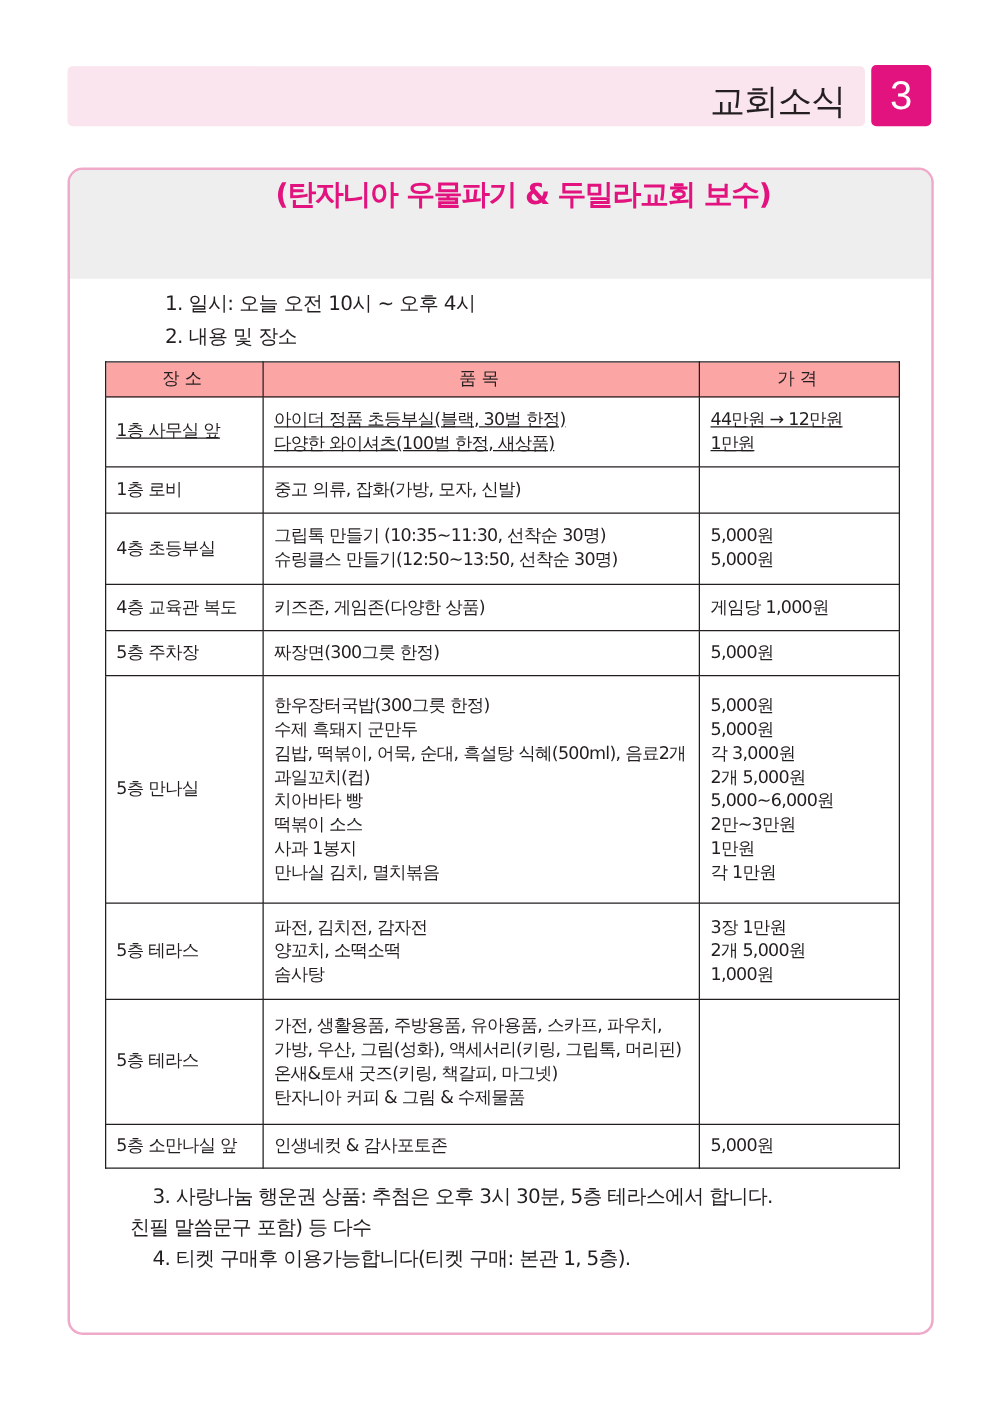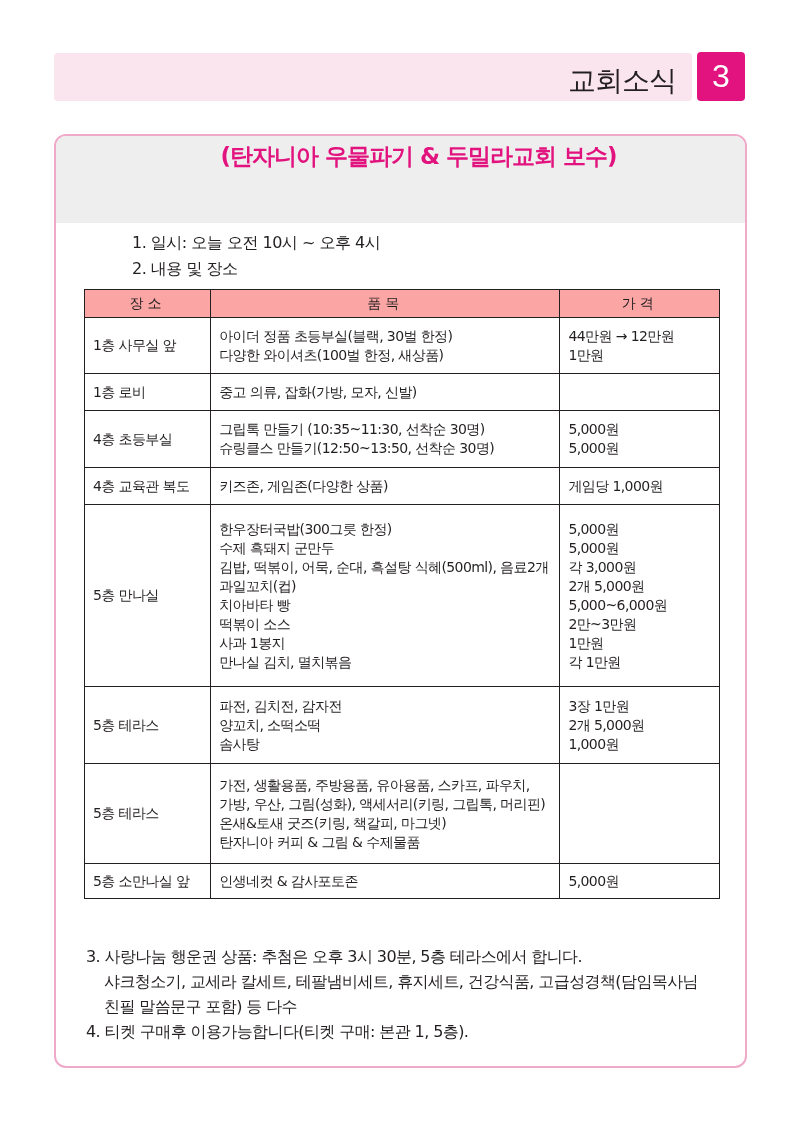--- a/index.html
+++ b/index.html
@@ -50,21 +50,21 @@
   }
   .col-loc { width: 121px; }
   .col-item { width: 363px; }
   .col-price { width: 150px; }
   .line { display: block; }
   .notes {
     position: absolute; left: 30px; top: 808px; font-size: 16px; line-height: 25px;
     letter-spacing: -0.6px; color: #231f20;
   }
   .notes .indent { padding-left: 18px; display: block; }
-  .notes .item { display: block; }
+  .notes .item { display: block; margin-left: 36px; }
 </style>
 </head>
 <body>
 
 <div class="header-bar">
   <span class="section-label">교회소식</span>
 </div>
 <div class="page-num">3</div>
 
 <div class="box">
@@ -77,21 +77,21 @@
 
   <table class="bazaar">
     <thead>
       <tr>
         <th class="col-loc">장소</th>
         <th class="col-item">품목</th>
         <th class="col-price">가격</th>
       </tr>
     </thead>
     <tbody>
-      <tr style="height:56px;">
+      <tr style="height:56px;text-decoration:underline;">
         <td>1층 사무실 앞</td>
         <td>
           <span class="line">아이더 정품 초등부실(블랙, 30벌 한정)</span>
           <span class="line">다양한 와이셔츠(100벌 한정, 새상품)</span>
         </td>
         <td>
           <span class="line">44만원 → 12만원</span>
           <span class="line">1만원</span>
         </td>
       </tr>
@@ -113,20 +113,29 @@
           <span class="line">5,000원</span>
         </td>
       </tr>
       <tr style="height:37px;">
         <td>4층 교육관 복도</td>
         <td>
           <span class="line">키즈존, 게임존(다양한 상품)</span>
         </td>
         <td>
           <span class="line">게임당 1,000원</span>
+        </td>
+      </tr>
+      <tr style="height:36px;">
+        <td>5층 주차장</td>
+        <td>
+          <span class="line">짜장면(300그릇 한정)</span>
+        </td>
+        <td>
+          <span class="line">5,000원</span>
         </td>
       </tr>
       <tr style="height:182px;">
         <td>5층 만나실</td>
         <td>
           <span class="line">한우장터국밥(300그릇 한정)</span>
           <span class="line">수제 흑돼지 군만두</span>
           <span class="line">김밥, 떡볶이, 어묵, 순대, 흑설탕 식혜(500ml), 음료2개</span>
           <span class="line">과일꼬치(컵)</span>
           <span class="line">치아바타 빵</span>
@@ -175,17 +184,16 @@
         </td>
         <td>
           <span class="line">5,000원</span>
         </td>
       </tr>
     </tbody>
   </table>
 
   <div class="notes">
     <span class="item">3. 사랑나눔 행운권 상품: 추첨은 오후 3시 30분, 5층 테라스에서 합니다.</span>
-    <span class="indent">샤크청소기, 교세라 칼세트, 테팔냄비세트, 휴지세트, 건강식품, 고급성경책(담임목사님</span>
     <span class="indent">친필 말씀문구 포함) 등 다수</span>
     <span class="item">4. 티켓 구매후 이용가능합니다(티켓 구매: 본관 1, 5층).</span>
   </div>
 </div>
 
 </body></html>

